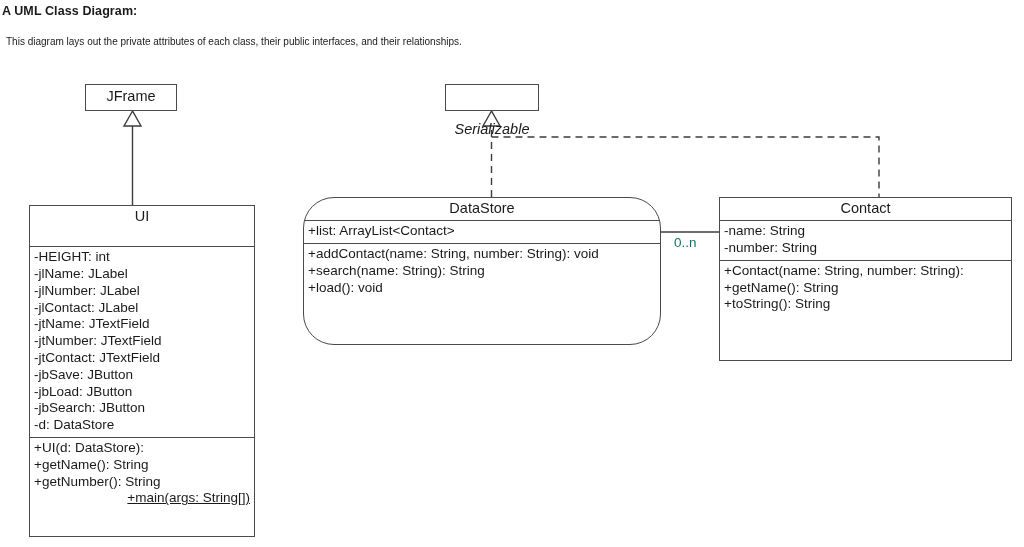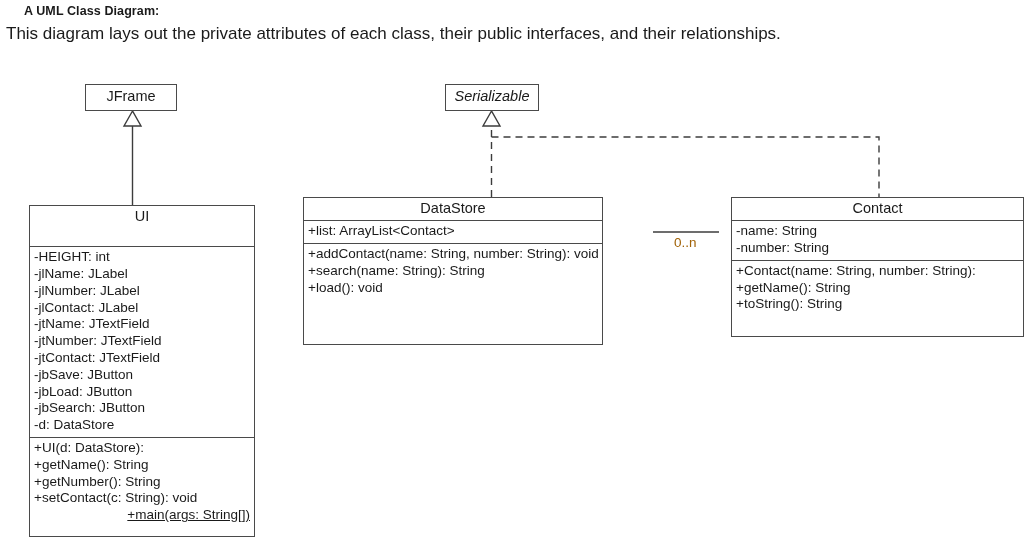--- a/index.html
+++ b/index.html
@@ -12,32 +12,32 @@
     height: 547px;
     position: relative;
     overflow: hidden;
     font-family: "Liberation Sans", sans-serif;
     color: #1a1a1a;
   }
 
   
   #doc-title {
     position: absolute;
-    left: 24px;
+    left: 2px;
     top: 4px;
     font-size: 12.5px;
     font-weight: bold;
     letter-spacing: 0.1px;
     white-space: nowrap;
   }
   #doc-subtitle {
     position: absolute;
     left: 6px;
-    top: 24px;
-    font-size: 17px;
+    top: 36px;
+    font-size: 10px;
     font-weight: normal;
     white-space: nowrap;
   }
 
   
   #diagram {
     position: absolute;
     left: 0;
     top: 0;
     width: 1024px;
@@ -81,20 +81,21 @@
     font-size: 13.5px;
     line-height: 16.8px;
     white-space: nowrap;
   }
   .uml-member.static {
     text-decoration: underline;
     text-align: right;
   }
   .italic-name {
     font-style: italic;
+    margin-top: 33px;
   }
 
   
   #box-jframe {
     left: 85px;
     top: 84px;
     width: 92px;
     height: 27px;
   }
   #box-jframe .uml-name {
@@ -118,44 +119,44 @@
     top: 205px;
     width: 226px;
     height: 332px;
   }
   #box-ui .uml-name { padding-top: 3px; padding-bottom: 22px; }
 
   
   #box-datastore {
     left: 303px;
     top: 197px;
-    width: 300px;
+    width: 358px;
     height: 148px;
+    border-radius: 31px;
   }
   #box-datastore .uml-name { padding-top: 3px; padding-bottom: 4px; }
   #box-datastore .comp-methods { min-height: 78px; }
 
   
   #box-contact {
     left: 719px;
     top: 197px;
     width: 293px;
-    height: 140px;
-    margin-left: 12px;
+    height: 164px;
   }
   #box-contact .uml-name { padding-top: 3px; padding-bottom: 4px; }
   #box-contact .comp-methods { min-height: 72px; }
 
   
   .edge-label {
     position: absolute;
     font-size: 13.5px;
     line-height: 1;
     white-space: nowrap;
-    color: #a16207;
+    color: #0f766e;
   }
   #label-multiplicity {
     left: 674px;
     top: 236px;
   }
 </style>
 </head>
 <body>
 
 <div id="doc-title">A UML Class Diagram:</div>
@@ -208,21 +209,20 @@
       <div class="uml-member">-jbSave: JButton</div>
       <div class="uml-member">-jbLoad: JButton</div>
       <div class="uml-member">-jbSearch: JButton</div>
       <div class="uml-member">-d: DataStore</div>
     </div>
 
     <div class="uml-compartment comp-methods">
       <div class="uml-member">+UI(d: DataStore):</div>
       <div class="uml-member">+getName(): String</div>
       <div class="uml-member">+getNumber(): String</div>
-      <div class="uml-member">+setContact(c: String): void</div>
       <div class="uml-member static">+main(args: String[])</div>
     </div>
   </div>
 
   <div id="box-datastore" class="uml-box has-members">
     <div class="uml-name">DataStore</div>
 
     <div class="uml-compartment comp-attributes">
       <div class="uml-member">+list: ArrayList&lt;Contact&gt;</div>
     </div>

